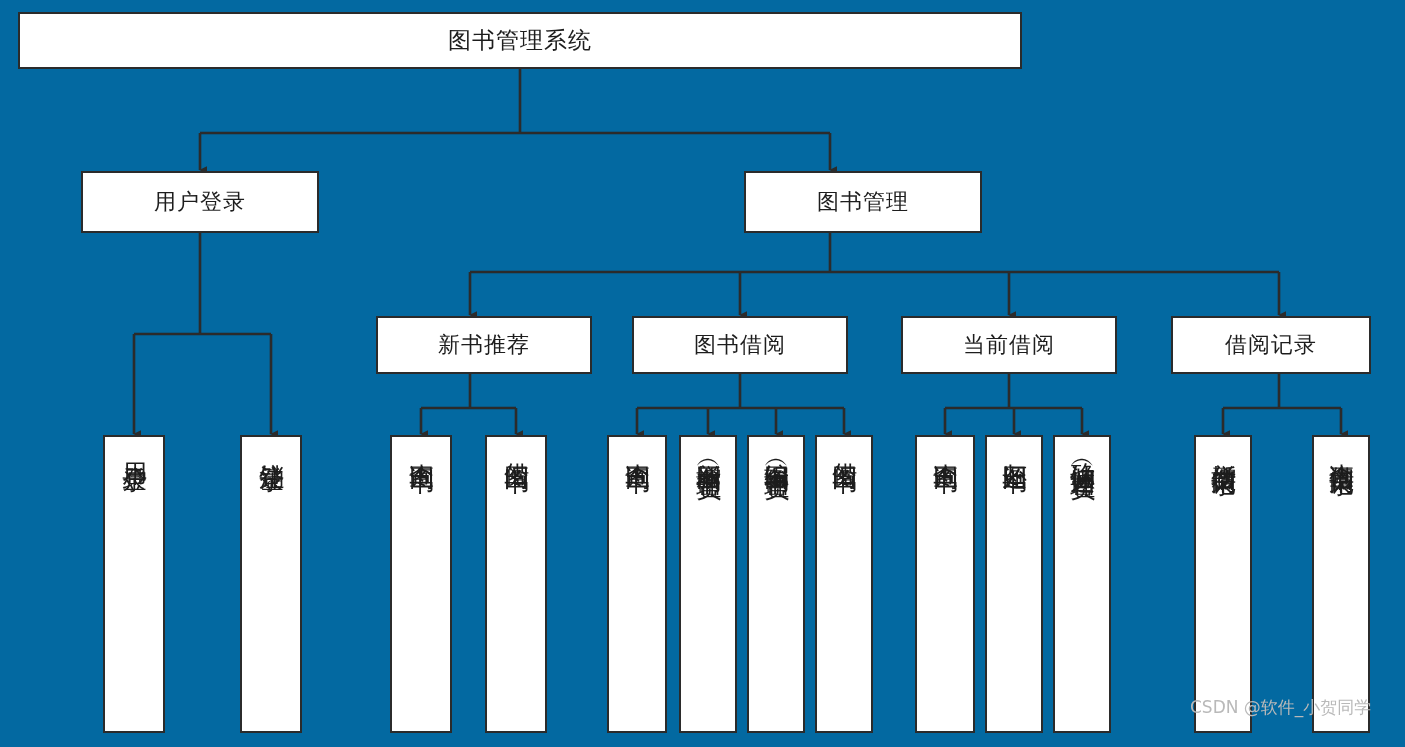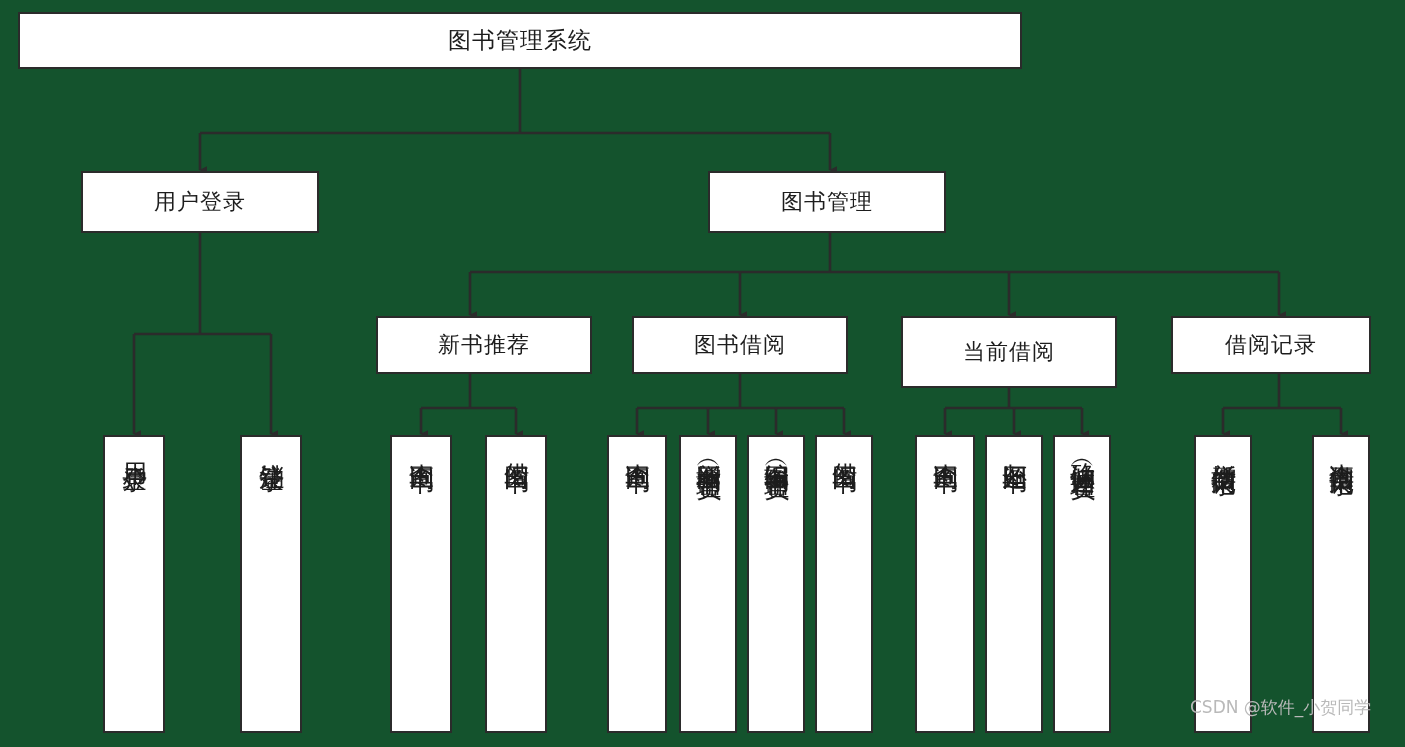--- a/index.html
+++ b/index.html
@@ -8,21 +8,21 @@
     padding: 0;
     background: #ffffff;
   }
   body {
     font-family: "DejaVu Sans", "Liberation Sans", sans-serif;
   }
   #canvas {
     position: relative;
     width: 1405px;
     height: 747px;
-    background: #14532d;
+    background: #0369a1;
     overflow: hidden;
   }
   #edges {
     position: absolute;
     left: 0;
     top: 0;
     width: 1405px;
     height: 747px;
   }
   .node {
@@ -129,21 +129,21 @@
       </div>
       <div class="node horiz" style="left: 81px; top: 171px; width: 238px; height: 62px;">
         <span class="label">用户登录</span>
       </div>
       <div class="node vert" style="left: 103px; top: 435px; width: 62px; height: 298px;">
         <span class="label">用户登录</span>
       </div>
       <div class="node vert" style="left: 240px; top: 435px; width: 62px; height: 298px;">
         <span class="label">注销登录</span>
       </div>
-      <div class="node horiz" style="left: 708px; top: 171px; width: 238px; height: 62px;">
+      <div class="node horiz" style="left: 744px; top: 171px; width: 238px; height: 62px;">
         <span class="label">图书管理</span>
       </div>
       <div class="node horiz" style="left: 376px; top: 316px; width: 216px; height: 58px;">
         <span class="label">新书推荐</span>
       </div>
       <div class="node vert" style="left: 390px; top: 435px; width: 62px; height: 298px;">
         <span class="label">查询图书</span>
       </div>
       <div class="node vert" style="left: 485px; top: 435px; width: 62px; height: 298px;">
         <span class="label">借阅图书</span>
@@ -156,21 +156,21 @@
       </div>
       <div class="node vert" style="left: 679px; top: 435px; width: 58px; height: 298px;">
         <span class="label">新增图书（管理员）</span>
       </div>
       <div class="node vert" style="left: 747px; top: 435px; width: 58px; height: 298px;">
         <span class="label">编辑图书（管理员）</span>
       </div>
       <div class="node vert" style="left: 815px; top: 435px; width: 58px; height: 298px;">
         <span class="label">借阅图书</span>
       </div>
-      <div class="node horiz" style="left: 901px; top: 316px; width: 216px; height: 72px;">
+      <div class="node horiz" style="left: 901px; top: 316px; width: 216px; height: 58px;">
         <span class="label">当前借阅</span>
       </div>
       <div class="node vert" style="left: 915px; top: 435px; width: 60px; height: 298px;">
         <span class="label">查询图书</span>
       </div>
       <div class="node vert" style="left: 985px; top: 435px; width: 58px; height: 298px;">
         <span class="label">归还图书</span>
       </div>
       <div class="node vert" style="left: 1053px; top: 435px; width: 58px; height: 298px;">
         <span class="label">确认归还（管理员）</span>

